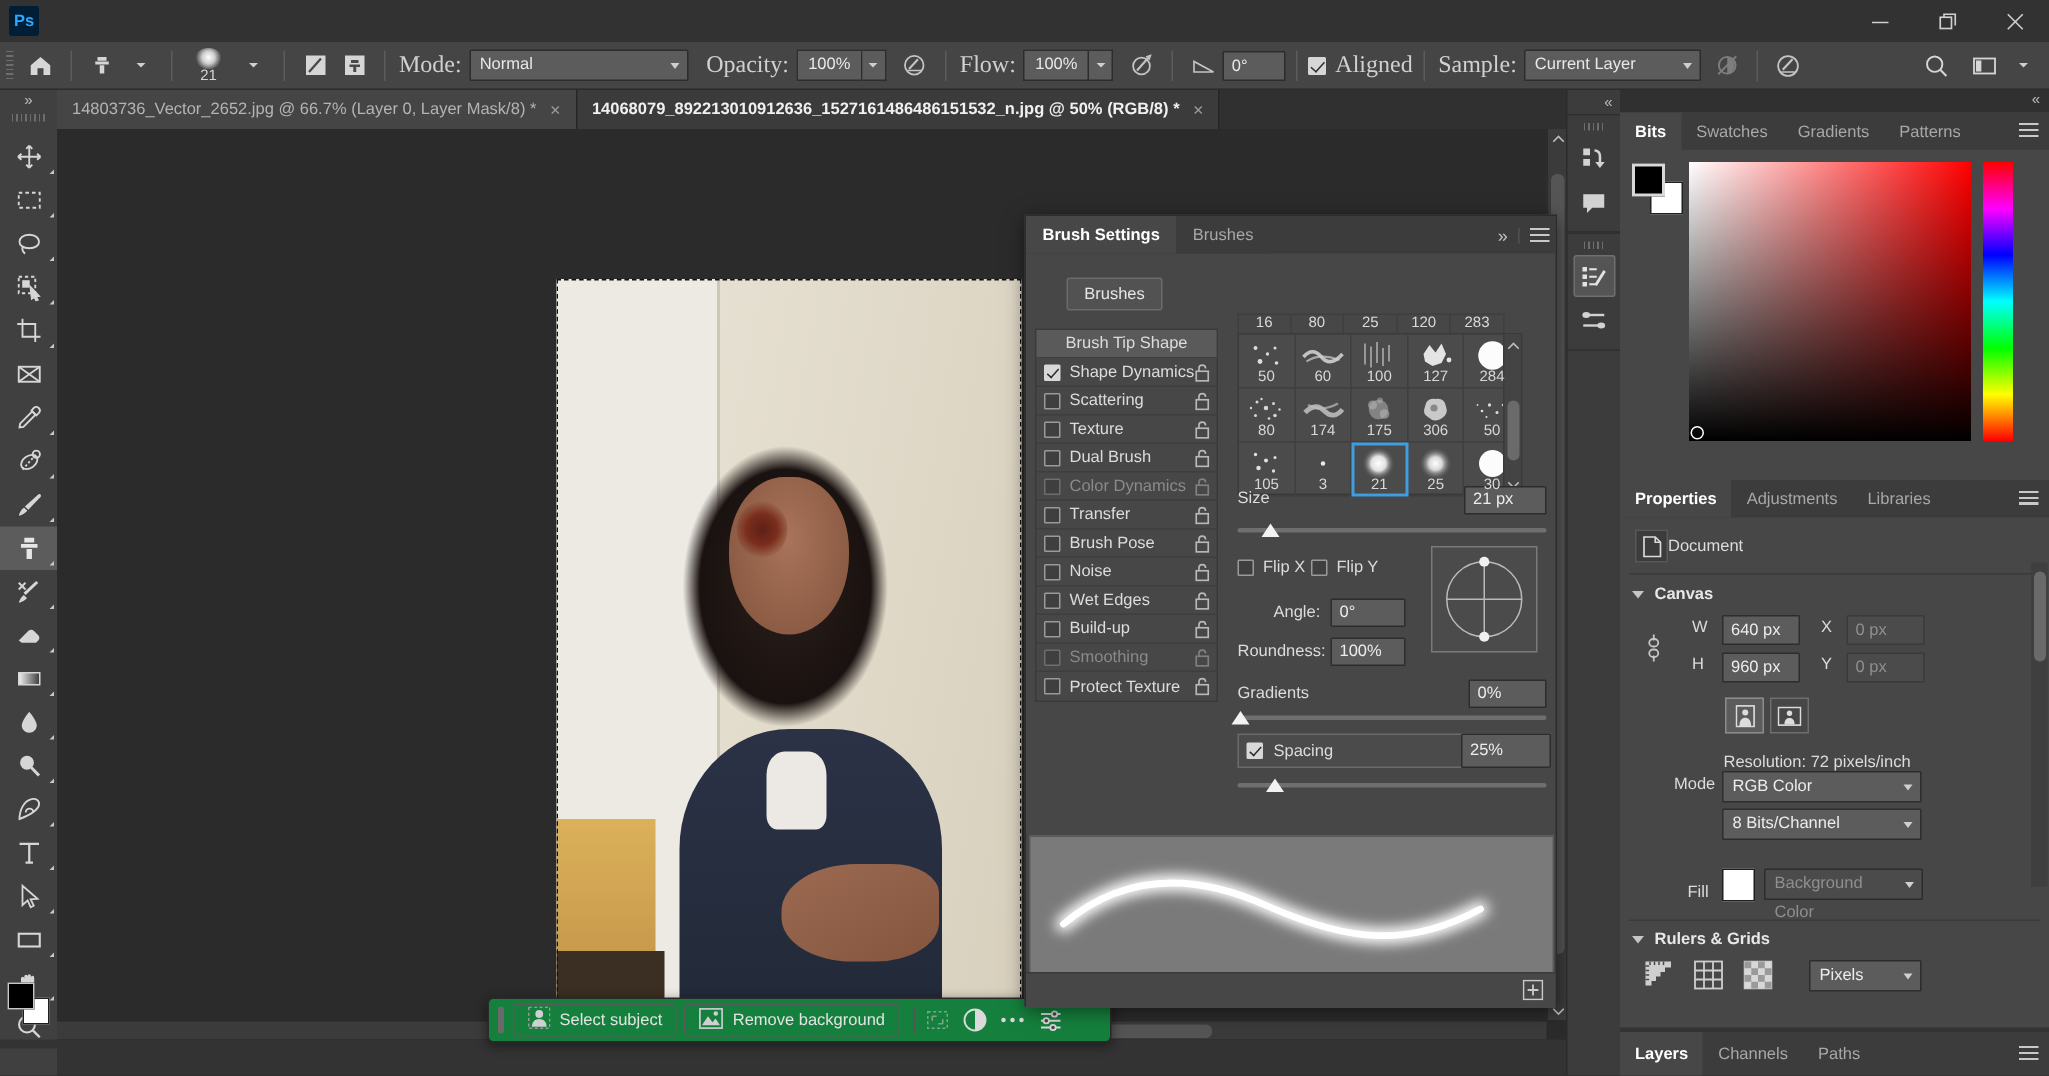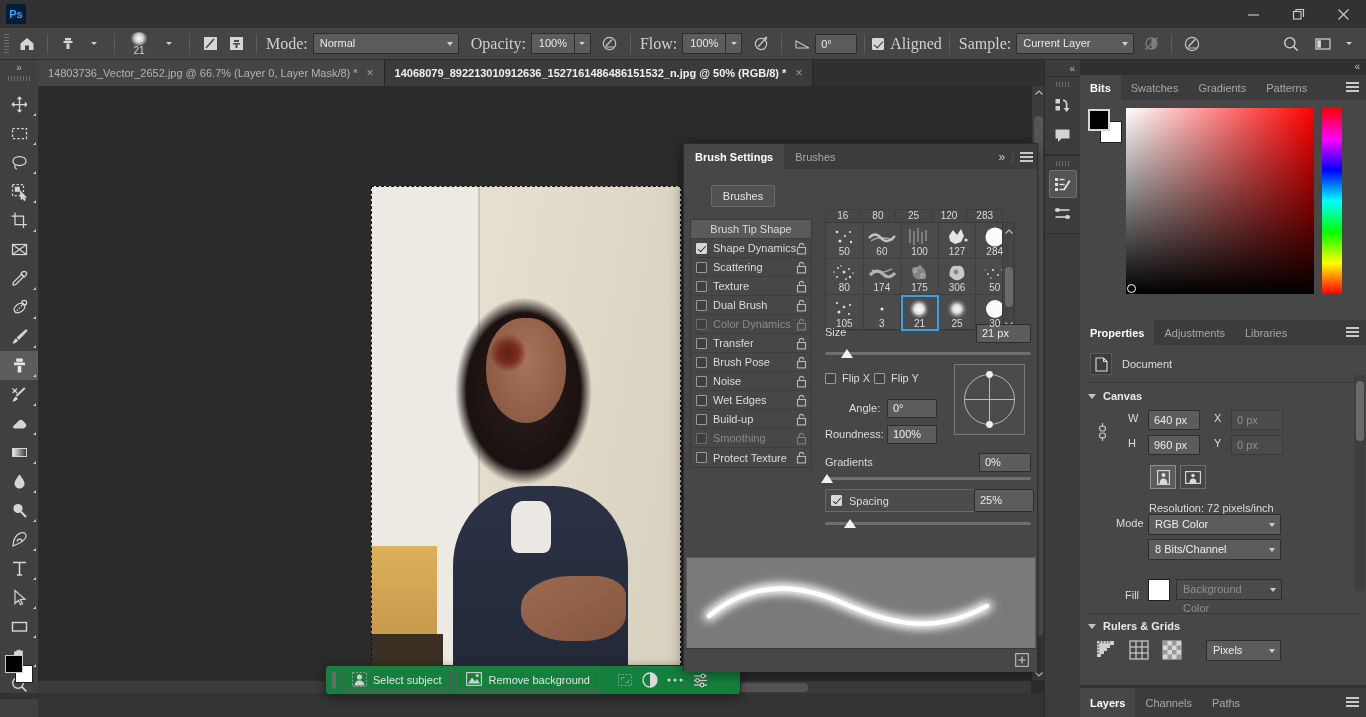--- a/index.html
+++ b/index.html
@@ -275,21 +275,21 @@
       linear-gradient(to right, #fff 0%, #ff0000 100%);
   }
   .cp-marker { position:absolute; left:1px; bottom:1px; width:9px;height:9px;border:1px solid #fff;border-radius:50%; }
   .cp-hue {
     position:absolute; left:242px; top:33px; width:20px; height:186px;
     background:linear-gradient(to bottom,#ff0000,#ff00ff,#0000ff,#00ffff,#00ff00,#ffff00,#ff0000);
   }
 
   
   .proppanel { top:320px; height:365px; }
-  .pp-doc { position:absolute; left:10px; top:33px; display:flex; align-items:center; gap:10px; }
+  .pp-doc { position:absolute; left:10px; top:33px; display:flex; align-items:center; }
   .pp-docico { width:22px;height:22px;background:#3c3c3c;border:1px solid #595959;display:flex;align-items:center;justify-content:center;}
   .pp-sect { position:absolute; left:8px; width:270px; }
   .pp-sect-title { display:flex; align-items:center; gap:7px; font-size:11px; font-weight:bold; color:#e8e8e8; }
   .pp-chev { width:0;height:0;border-left:4px solid transparent;border-right:4px solid transparent;border-top:5px solid #c5c5c5;}
   .pf { background:#5c5c5c;border:1px solid #2d2d2d;height:20px;line-height:18px;color:#ececec;font-size:11px;padding:0 5px;border-radius:1px;}
   .pf.ro { background:#4b4b4b; color:#8f8f8f; border-color:#3a3a3a; }
   .psel { background:#5c5c5c;border:1px solid #2d2d2d;height:21px;line-height:19px;color:#ececec;font-size:11px;padding:0 18px 0 6px;border-radius:1px;position:relative;}
   .psel.ro { background:#4b4b4b;color:#8f8f8f; }
   .pp-scroll { position:absolute; right:1px; top:55px; width:11px; height:216px; background:#3f3f3f;}
   .pp-scroll .th { position:absolute; left:2px; top:6px; width:8px; height:60px; background:#6a6a6a; border-radius:4px;}

